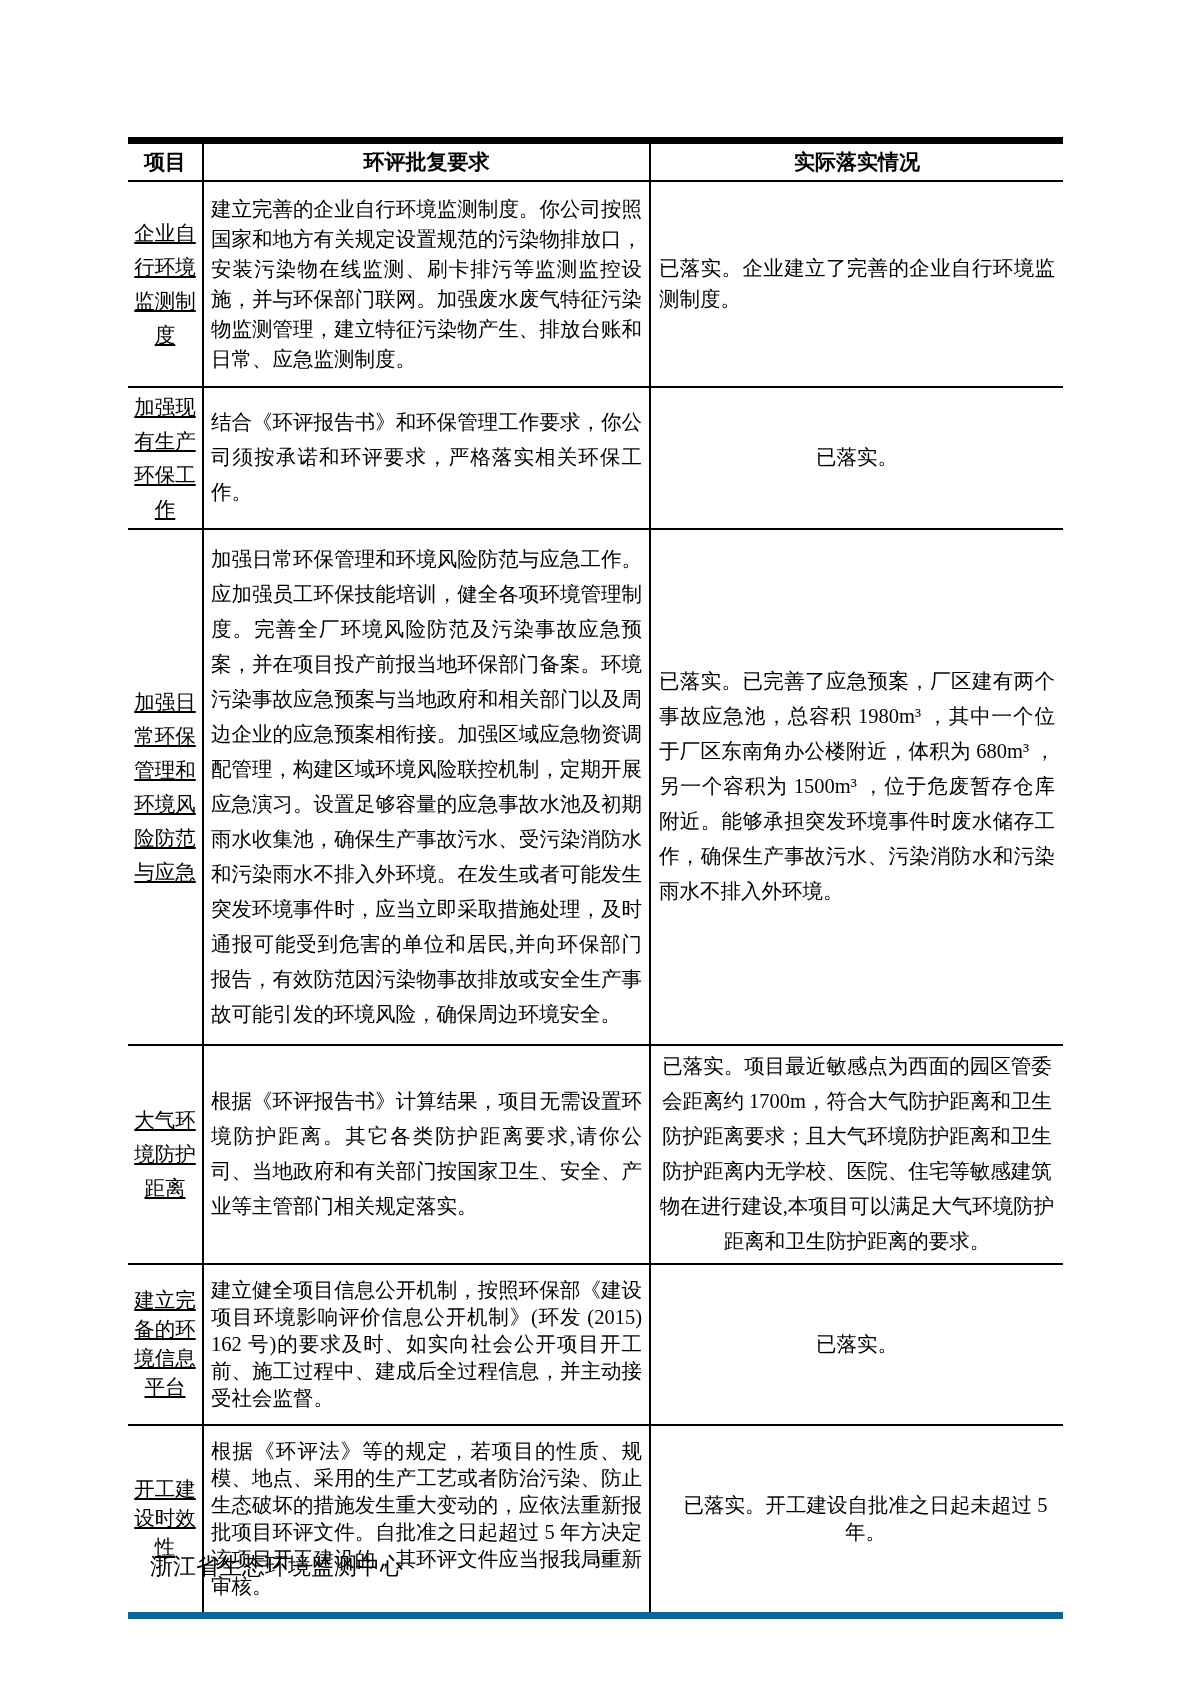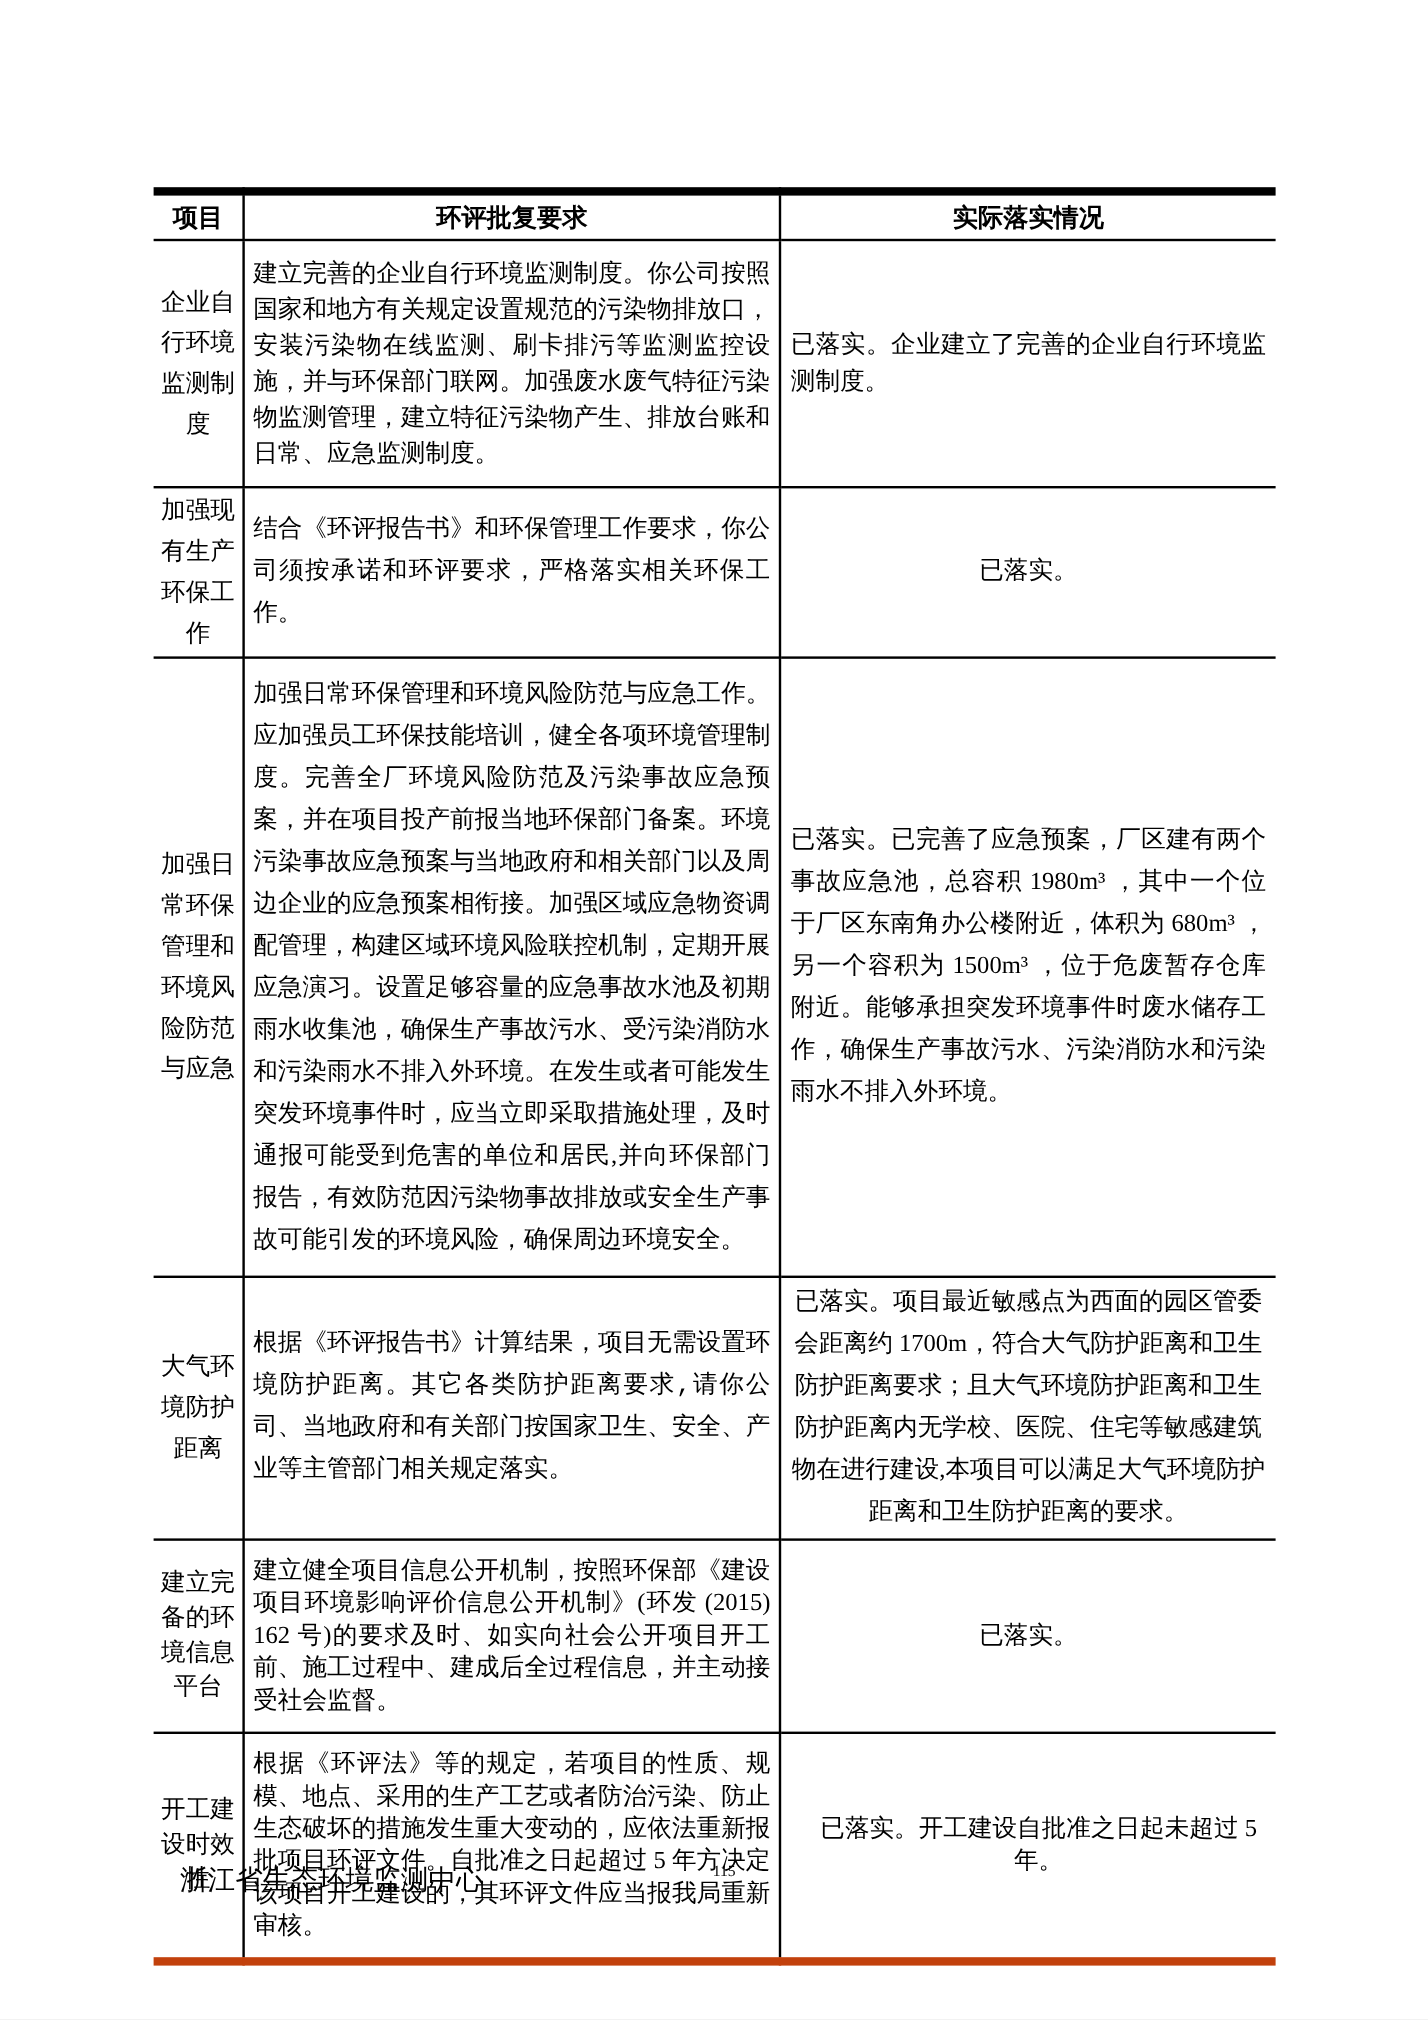--- a/index.html
+++ b/index.html
@@ -6,37 +6,37 @@
   html,body { background:#e8e8e8; }
   body { font-family:"Liberation Serif","DejaVu Serif",serif; color:#000; }
   .page { position:relative; width:1190px; height:1683px; background:#ffffff; margin:0 auto; overflow:hidden; }
 
   .doc-header { position:absolute; top:84px; left:127px; width:936px; text-align:center;
                 font-size:19px; line-height:23px; padding-bottom:6px;
                 border-bottom:2px solid #1a1a1a; white-space:nowrap; }
 
   table.main { position:absolute; top:137px; left:128px; width:935px;
                border-collapse:collapse; table-layout:fixed; font-size:20.5px;
-               border-top:7px solid #000; border-bottom:7px solid #c2410c;margin-top:19px; }
+               border-top:7px solid #000; border-bottom:7px solid #0369a1; }
   table.main th, table.main td { border:2px solid #000; vertical-align:middle; }
   table.main tr > *:first-child { border-left:none; }
   table.main tr > *:last-child  { border-right:none; }
   thead th { font-weight:bold; font-size:21px; height:40px; text-align:center; }
 
-  td.c1 { text-align:center; line-height:34px; padding:2px 3px; }
+  td.c1 { text-align:center; line-height:34px; padding:2px 3px;text-decoration:underline; }
   td.c2 { text-align:justify; padding:12px 7px; }
   td.c3 { padding:2px 8px; }
   td.c3.center { text-align:center; }
   td.c3.left   { text-align:justify; }
   .status-b { font-weight:normal; }
 
   tr.r1 { height:182px; } tr.r1 .c2 { line-height:30px; } tr.r1 .c3 { line-height:31px; }
   tr.r2 { height:118px; } tr.r2 .c2 { line-height:35px; } tr.r2 .c3 { line-height:35px; }
   tr.r3 { height:489px; } tr.r3 .c2 { line-height:35px; } tr.r3 .c3 { line-height:35px; }
-  tr.r4 { height:219px; } tr.r4 .c2 { line-height:35px;font-family:Liberation Mono, monospace; } tr.r4 .c3 { line-height:35px; }
+  tr.r4 { height:219px; } tr.r4 .c2 { line-height:35px; } tr.r4 .c3 { line-height:35px; }
   tr.r5 { height:138px; } tr.r5 .c2 { line-height:27px; } tr.r5 .c3 { line-height:27px; } tr.r5 .c1 { line-height:29px; }
   tr.r6 { height:155px; } tr.r6 .c2 { line-height:27px; } tr.r6 .c3 { line-height:27px;padding-left:25px; } tr.r6 .c1 { line-height:29px; }
 
   .doc-footer-org  { position:absolute; top:1551px; left:150px;  font-size:23px; }
   .doc-footer-page { position:absolute; top:1551px; left:558px;  font-size:13px;margin-left:36px; }
 </style>
 </head>
 <body>
 
 <div class="page">

